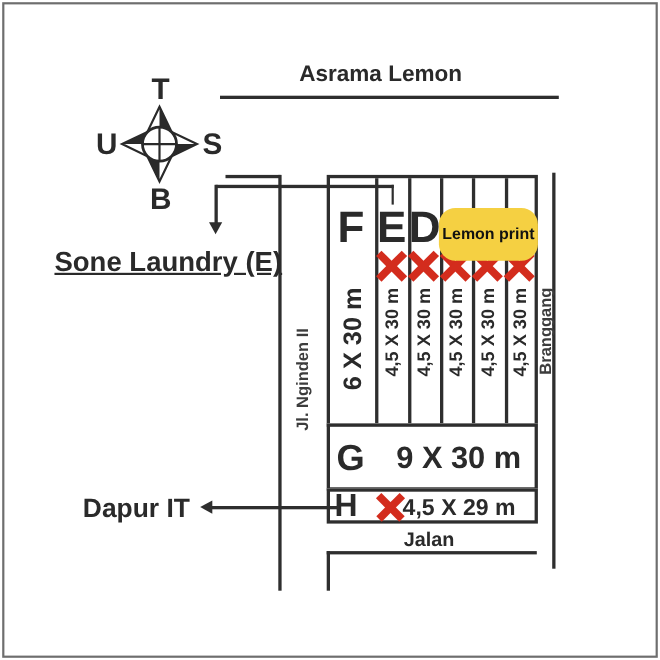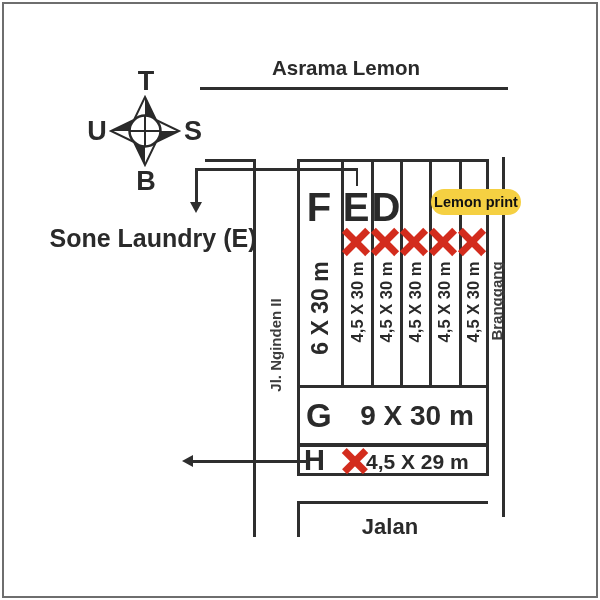--- a/index.html
+++ b/index.html
@@ -69,21 +69,21 @@
     <div class="divider" style="left:71px;height:223px;"></div>
     <div class="divider" style="left:100px;height:223px;"></div>
     <div class="divider" style="left:129px;height:223px;"></div>
     <div class="divider" style="left:159px;height:223px;"></div>
   </div>
 
   <div class="txt ctr" style="left:299px;top:187px;width:40px;font-size:40px;line-height:40px;">F</div>
   <div class="txt ctr" style="left:336px;top:187px;width:40px;font-size:40px;line-height:40px;">E</div>
   <div class="txt ctr" style="left:366px;top:187px;width:40px;font-size:40px;line-height:40px;">D</div>
 
-  <div class="badge" style="left:399px;top:189px;width:90px;height:26px;font-size:14.5px;margin-left:32px;">
+  <div class="badge" style="left:399px;top:189px;width:90px;height:48px;font-size:14.5px;">
     <span>Lemon print</span>
   </div>
 
   <div class="xmark" style="left:343px;top:229px;"></div>
   <div class="xmark" style="left:372px;top:229px;"></div>
   <div class="xmark" style="left:401px;top:229px;"></div>
   <div class="xmark" style="left:430px;top:229px;"></div>
   <div class="xmark" style="left:459px;top:229px;"></div>
 
   <div class="txt ctr rot" style="left:259px;top:296px;width:120px;height:24px;font-size:23px;">6 X 30 m</div>
@@ -95,26 +95,27 @@
 
   <div class="box" style="left:297px;top:385px;width:192px;height:61px;"></div>
   <div class="txt" style="left:306px;top:399px;font-size:33px;line-height:33px;">G</div>
   <div class="txt ctr" style="left:352px;top:401px;width:130px;font-size:28px;line-height:30px;">9 X 30 m</div>
 
   <div class="box" style="left:297px;top:444px;width:192px;height:32px;"></div>
   <div class="txt" style="left:304px;top:447px;font-size:29px;line-height:27px;">H</div>
   <div class="xmark small" style="left:343px;top:449px;"></div>
   <div class="txt ctr" style="left:366px;top:451px;width:92px;font-size:21px;line-height:21px;">4,5 X 29 m</div>
 
-  <div class="txt ctr" style="left:340px;top:480px;width:100px;font-size:22px;margin-top:34px;">Jalan</div>
+  <div class="txt ctr" style="left:340px;top:480px;width:100px;font-size:18px;">Jalan</div>
   <div class="hline" style="left:297px;top:501px;width:191px;height:2.5px;"></div>
   <div class="vline" style="left:297px;top:501px;width:2.5px;height:36px;"></div>
 
   <div class="hline" style="left:196px;top:168px;width:162px;height:2.5px;"></div>
   <div class="vline" style="left:355.5px;top:168px;width:2.5px;height:18px;"></div>
   <div class="vline" style="left:195px;top:168px;width:2.5px;height:35px;"></div>
   <div class="arrow-down" style="left:190px;top:202px;"></div>
-  <div class="txt ctr" style="left:33px;top:224px;width:240px;font-size:25px;">Sone Laundry (E)</div>
+  <div class="txt ctr" style="left:33px;top:224px;width:240px;font-size:25px;text-decoration:underline;">Sone Laundry (E)</div>
 
   <div class="hline" style="left:191px;top:460px;width:117px;height:2.5px;"></div>
   <div class="arrow-left" style="left:182px;top:455px;"></div>
+  <div class="txt ctr" style="left:44px;top:449px;width:160px;font-size:24px;">Dapur IT</div>
 
 </div>
 
 </body></html>

